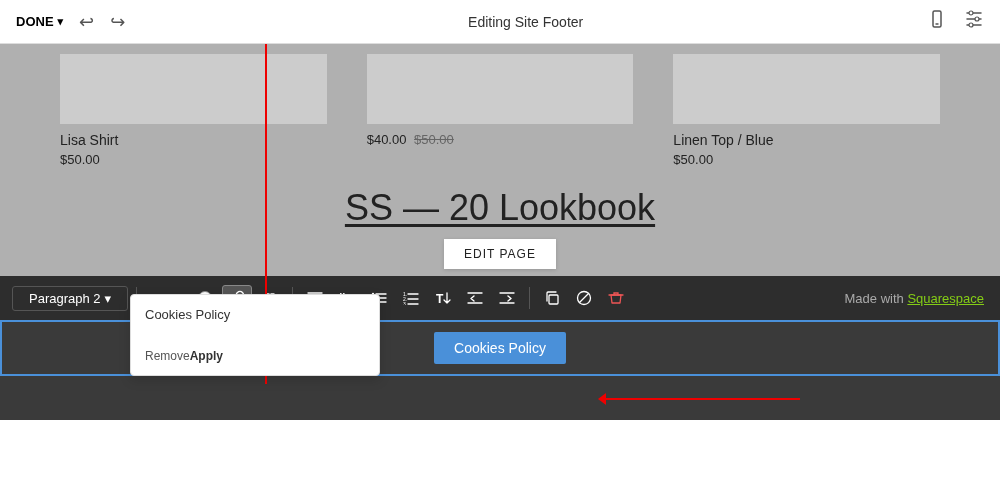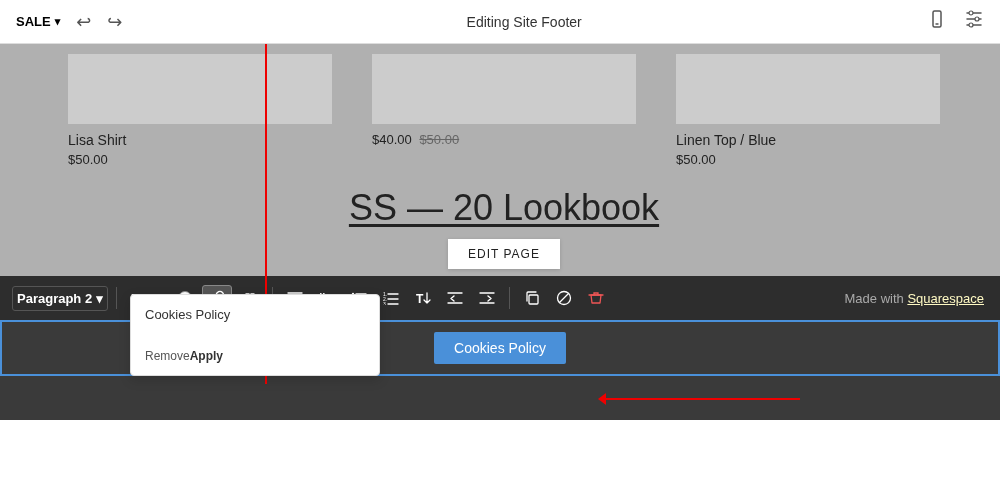--- a/index.html
+++ b/index.html
@@ -19,21 +19,20 @@
     .topbar-right { display: flex; align-items: center; gap: 16px; }
     .icon-btn { font-size: 18px; color: #555; cursor: pointer; }
 
     
     #canvas {
       background: #b0b0b0;
       height: 232px;
       display: flex; flex-direction: column; align-items: center; justify-content: flex-start;
       padding-top: 10px;
       position: relative;
-      padding-left: 8px;
     }
 
     
     .products-row {
       display: flex; gap: 0; width: 100%; justify-content: center;
       padding: 0 40px;
     }
     .product-card {
       flex: 1; display: flex; flex-direction: column; padding: 0 20px 10px 20px;
     }
@@ -68,33 +67,33 @@
     }
 
     
     #toolbar {
       background: #2d2d2d; height: 44px;
       display: flex; align-items: center; padding: 0 12px;
       gap: 4px; position: relative;
     }
     .style-select {
       background: #2d2d2d; color: #fff; border: 1px solid #555;
-      padding: 4px 4px; font-size: 13px; border-radius: 3px; cursor: pointer;
-      display: flex; align-items: center; gap: 4px; font-weight: bold;
+      padding: 4px 16px; font-size: 13px; border-radius: 3px; cursor: pointer;
+      display: flex; align-items: center; gap: 4px;
     }
     .toolbar-sep { width: 1px; height: 22px; background: #555; margin: 0 4px; }
     .tb-btn {
       color: #fff; background: none; border: none; cursor: pointer;
       font-size: 15px; padding: 4px 6px; border-radius: 3px; display: flex; align-items: center;
     }
     .tb-btn.link-active { background: #555; border: 1px solid #888; }
     .toolbar-right-text {
       position: absolute; right: 16px; color: #aaa; font-size: 13px;
     }
-    .toolbar-right-text a { color: #fef9c3; text-decoration: underline; margin-top: 20px; }
+    .toolbar-right-text a { color: #84cc16; text-decoration: underline; margin-top: 20px; }
 
     
     #footer-area {
       background: #3a3a3a; position: relative; height: 100px;
     }
     .footer-selected-row {
       border: 2px solid #4a90d9; margin: 0; padding: 10px 20px;
       display: flex; align-items: center; justify-content: center;
       height: 56px;
     }
@@ -123,21 +122,21 @@
     }
     .link-popup-remove { font-size: 12px; color: #555; cursor: pointer; }
     .link-popup-apply { font-size: 12px; color: #333; font-weight: 600; cursor: pointer; }
   </style>
 </head>
 <body>
 
 <div id="topbar">
   <div class="topbar-left">
     <div class="done-btn">
-      <span>SALE</span>
+      <span>DONE</span>
       <span class="done-chevron">▾</span>
     </div>
     <span class="nav-icon">↩</span>
     <span class="nav-icon">↪</span>
   </div>
   <div class="page-title">Editing Site Footer</div>
   <div class="topbar-right">
     <span class="icon-btn">
       <svg width="22" height="18" viewBox="0 0 22 18" fill="none" xmlns="http://www.w3.org/2000/svg">
         <rect x="7" y="1" width="8" height="16" rx="1.5" stroke="#555" stroke-width="1.5" fill="none"></rect>

